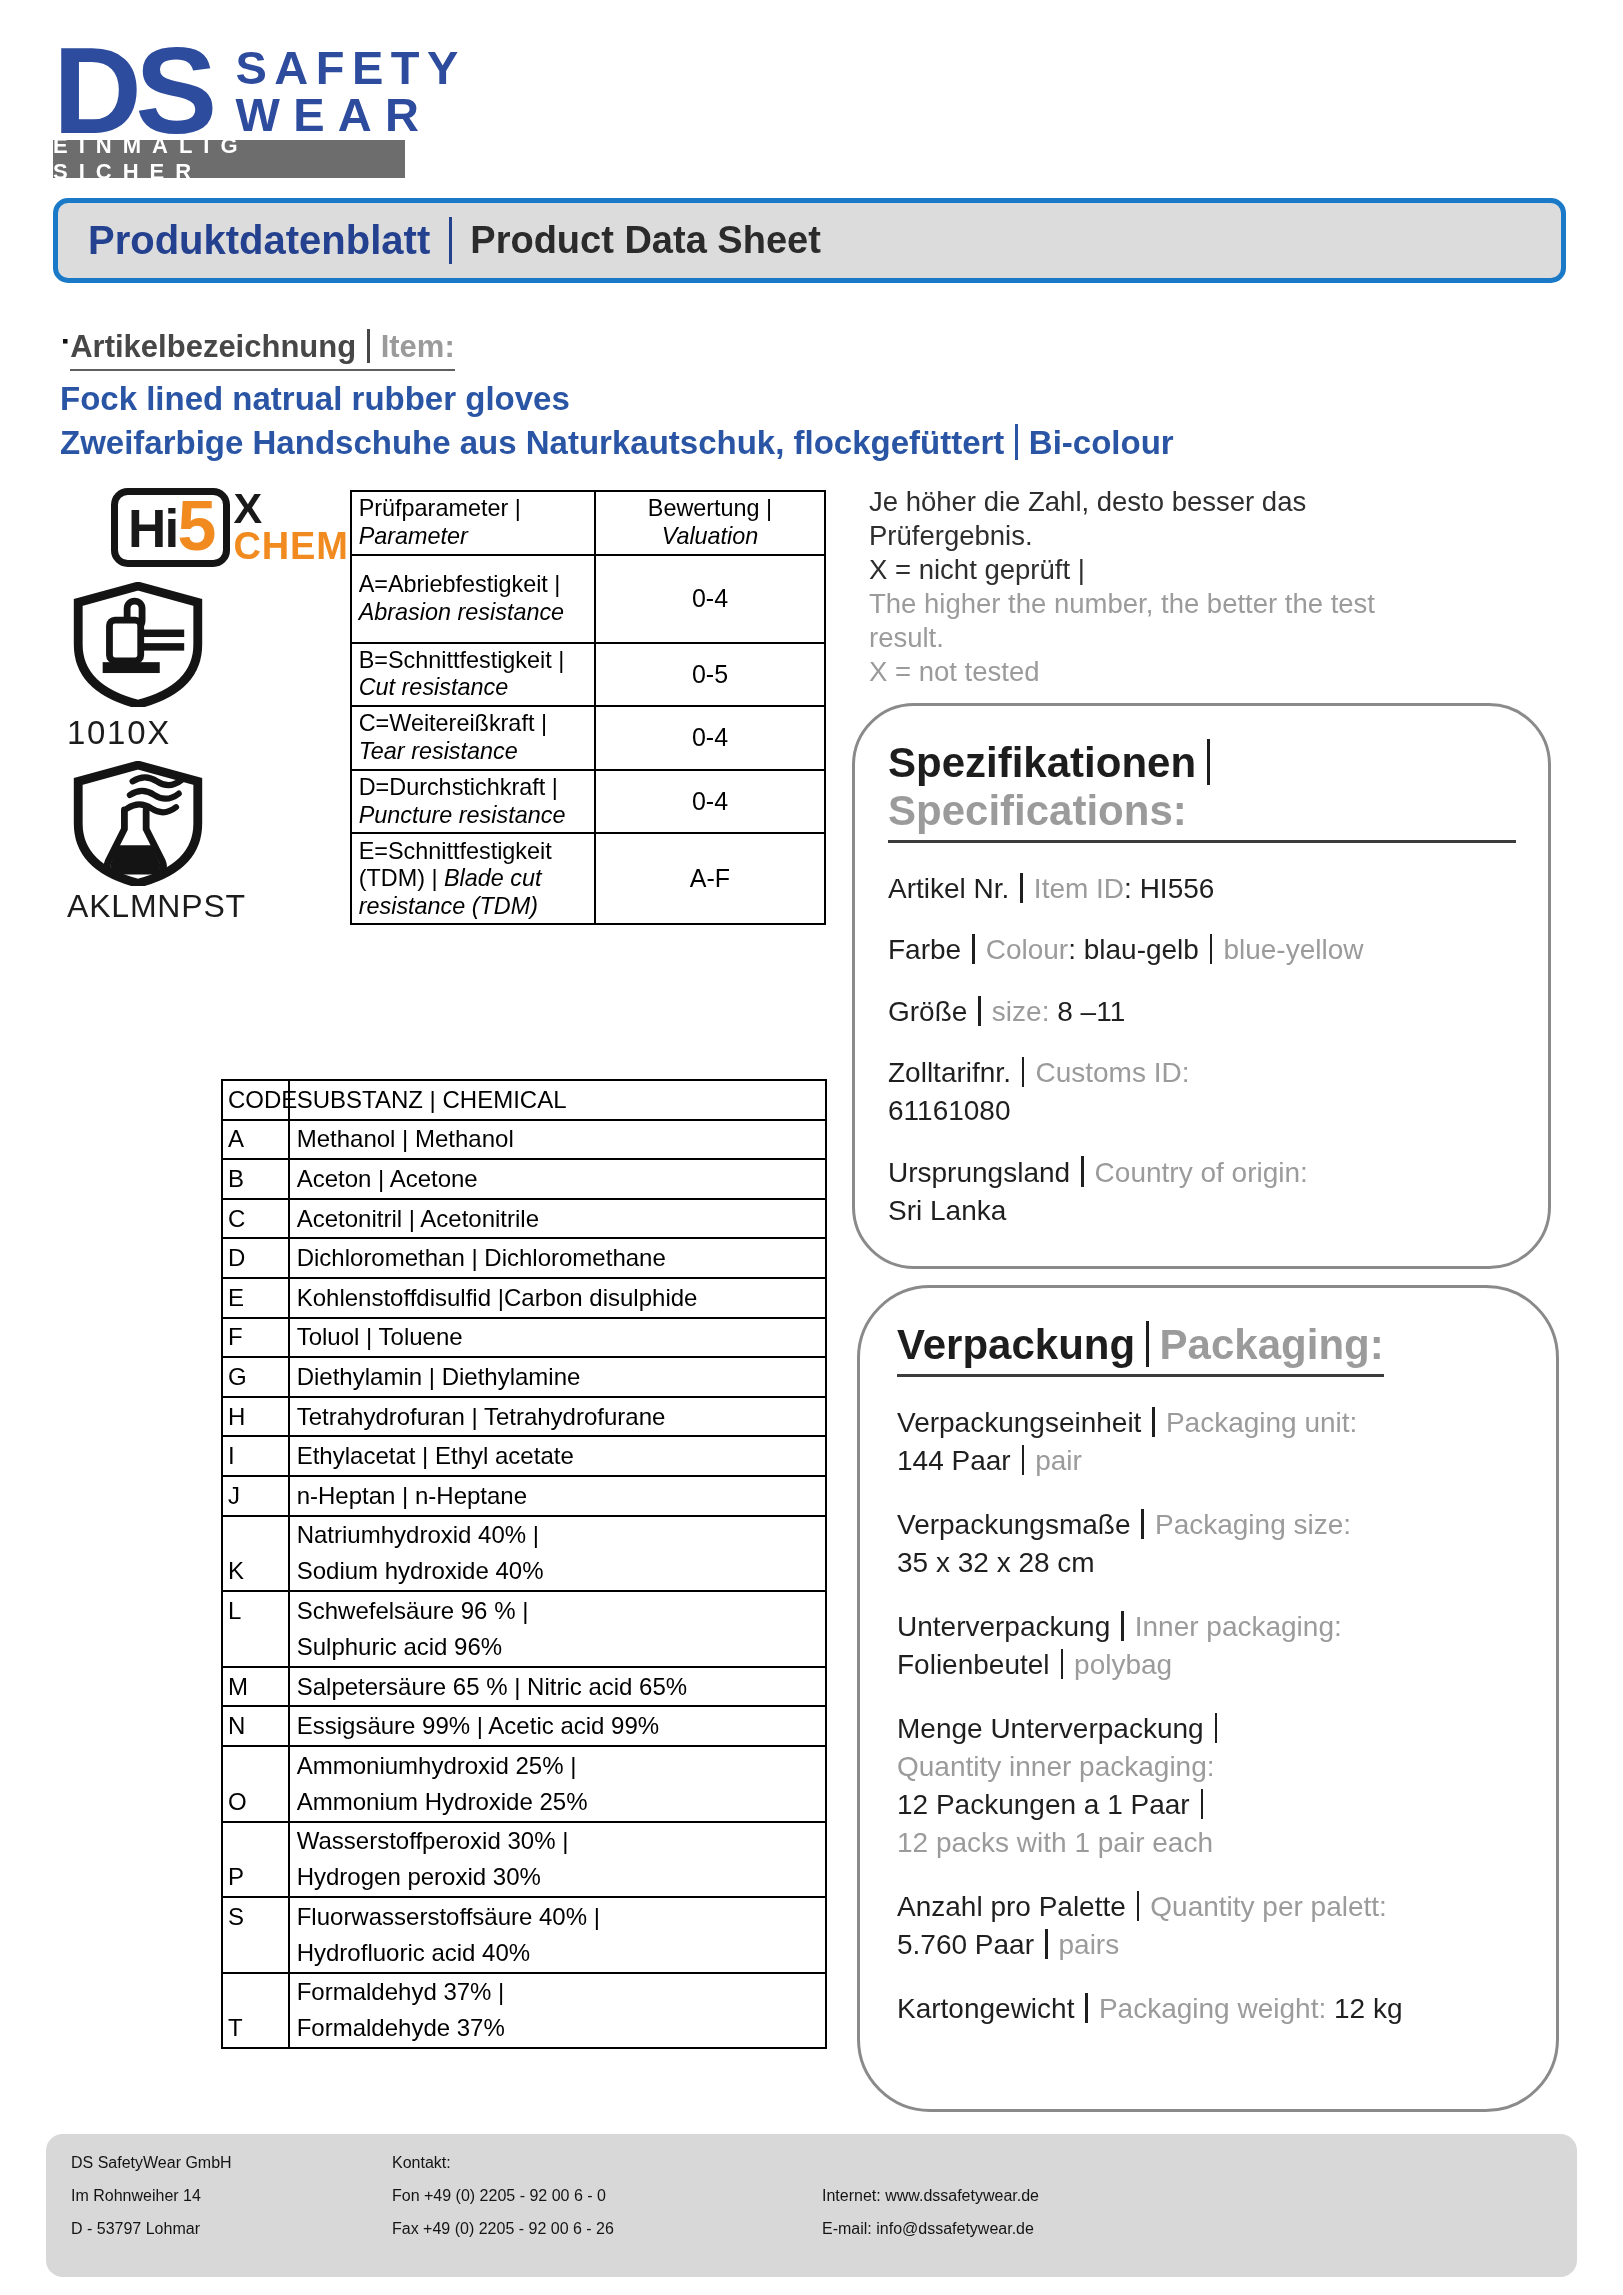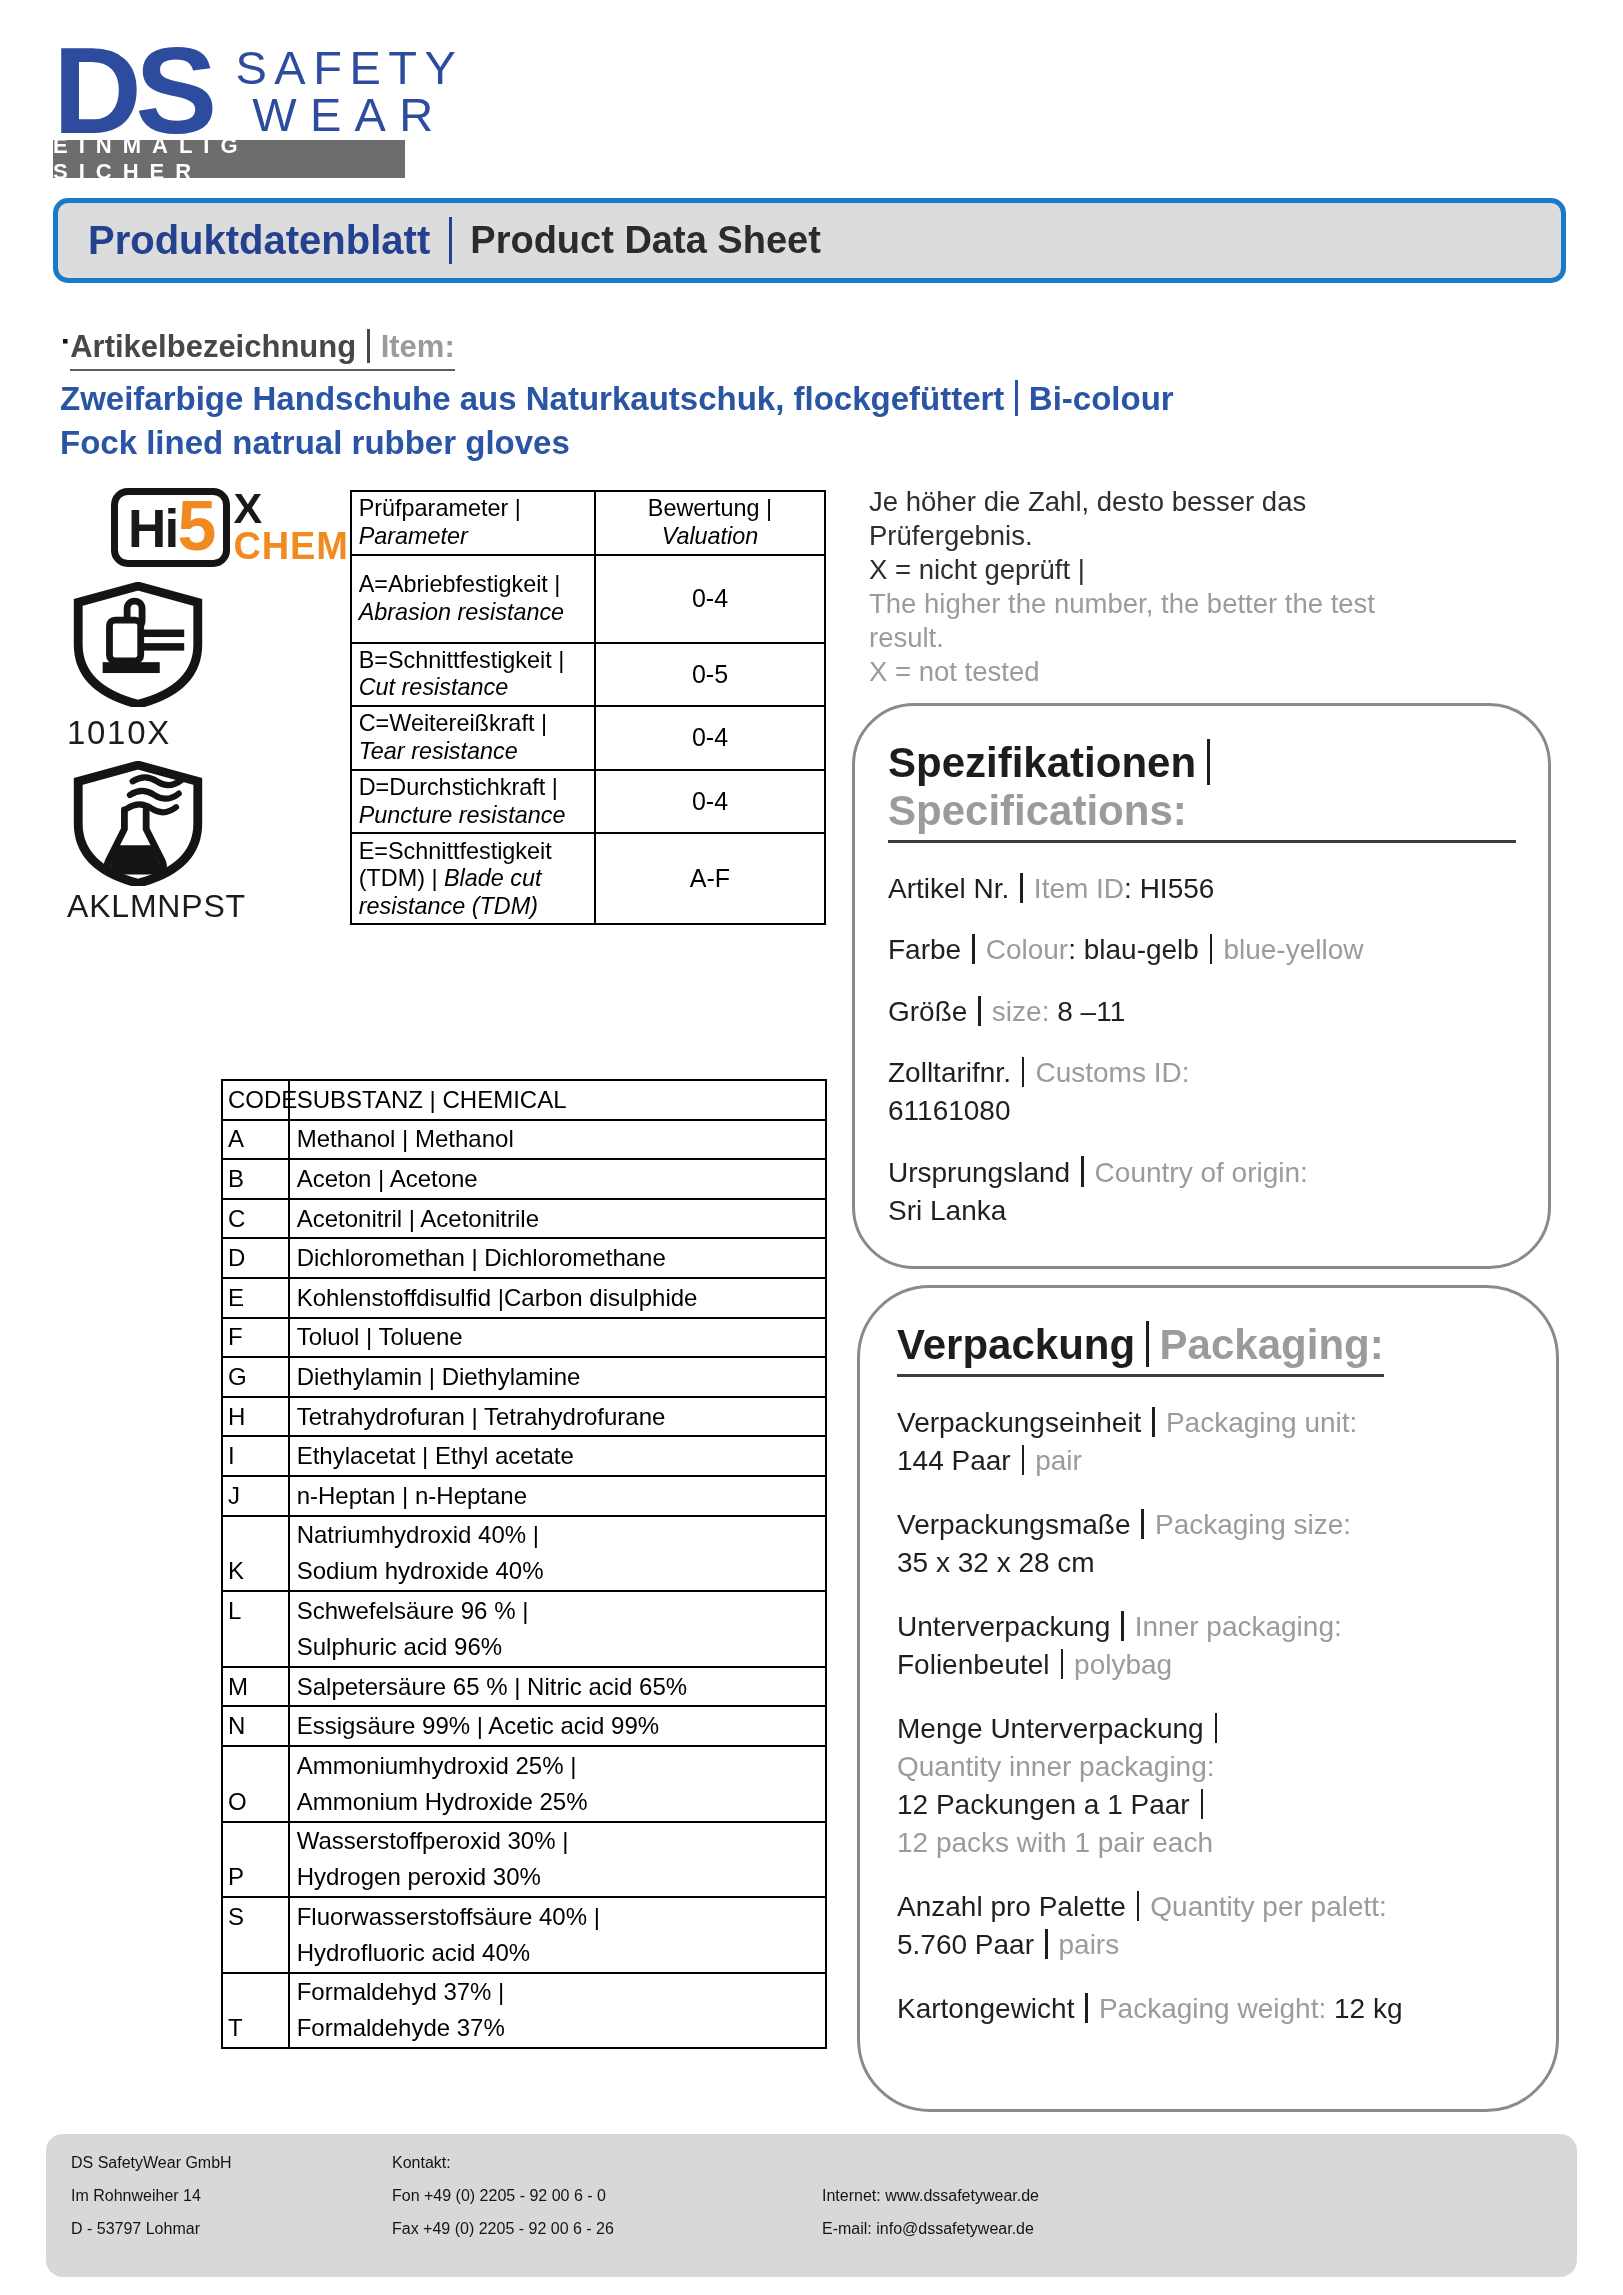--- a/index.html
+++ b/index.html
@@ -8,21 +8,21 @@
     --gray-text:#9b9b9b; --box-border:#8a8a8a; --footer-bg:#d8d8d8; --ink:#1d1d1d;
   }
   html,body{margin:0;padding:0;background:#fff;}
   .page{position:relative;width:1623px;height:2295px;background:#fff;overflow:hidden;
         font-family:"Liberation Sans",sans-serif;color:var(--ink);}
 
   
   .logo{position:absolute;left:53px;top:42px;}
   .logo-row{display:flex;align-items:flex-start;}
   .logo-ds{font-size:123px;line-height:97px;font-weight:900;color:var(--brand-blue);letter-spacing:-6.7px;}
-  .logo-sw{margin-left:25px;color:var(--brand-blue);font-weight:400;text-align:center;margin-top:1.7px;}
+  .logo-sw{margin-left:25px;color:var(--brand-blue);font-weight:700;margin-top:1.7px;}
   .logo-sw .l1{font-size:47px;line-height:47px;letter-spacing:7.5px;}
   .logo-sw .l2{font-size:47px;line-height:47px;letter-spacing:13.3px;}
   .logo-tag{margin-top:0.8px;width:352px;height:38px;background:var(--gray-bar);color:#fff;
             font-weight:700;font-size:22px;letter-spacing:11px;display:flex;align-items:center;justify-content:center;}
 
   
   .title-bar{position:absolute;left:53px;top:198px;width:1513px;height:85px;background:var(--gray-fill);
              border:5px solid var(--accent-border);border-radius:15px;display:flex;align-items:center;
              padding-left:30px;box-sizing:border-box;}
   .title-de{font-size:40px;font-weight:700;color:var(--title-blue);}
@@ -117,22 +117,22 @@
   <div class="title-bar">
     <span class="title-de">Produktdatenblatt</span>
     <span class="vbar"></span>
     <span class="title-en">Product Data Sheet</span>
   </div>
 
   <div class="sect-item">
     <span class="bullet">▪</span><span class="uline"><span class="d">Artikelbezeichnung</span><span class="vbar"></span><span class="g">Item:</span></span>
   </div>
   <div class="item-desc">
+      <div class="ln"><span class="d">Fock lined natrual rubber gloves</span></div>
       <div class="ln"><span class="d">Zweifarbige Handschuhe aus Naturkautschuk, flockgefüttert</span><span class="vbar"></span><span class="d">Bi-colour</span></div>
-      <div class="ln"><span class="d">Fock lined natrual rubber gloves</span></div>
     </div>
 
   <div class="hi5">
     <div class="hi5-box">
       <span class="hi5-hi">Hi</span>
       <span class="hi5-5">5</span>
     </div>
     <div class="hi5-right">
       <span class="hi5-x">X</span>
       <span class="hi5-chem">CHEM</span>

